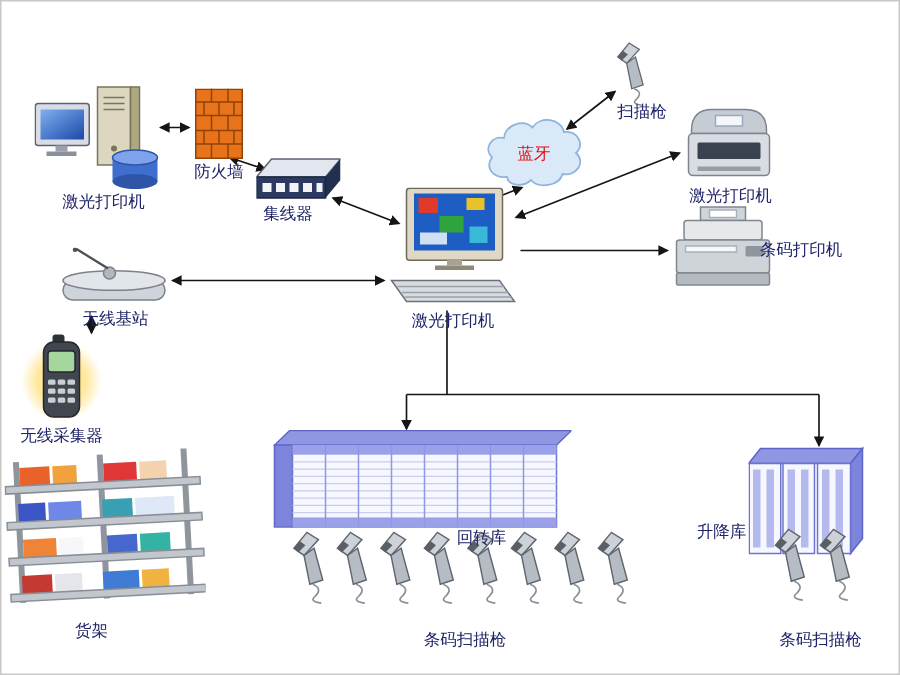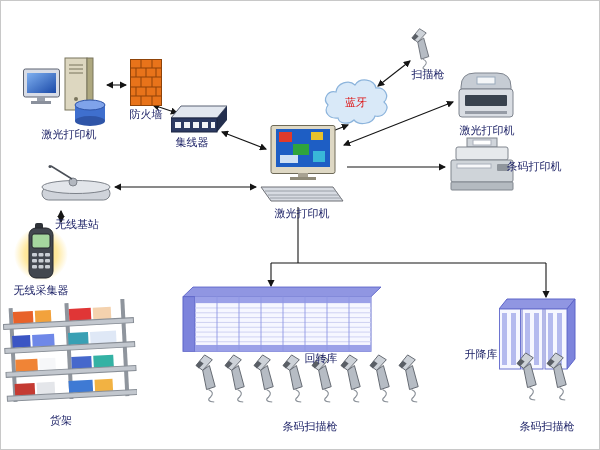--- a/index.html
+++ b/index.html
@@ -183,21 +183,21 @@
 
   <div class="icon" style="left:38px;top:164px;width:74px;height:42px">
     <svg viewBox="0 0 74 42" width="74" height="42">
       <rect x="3" y="22" width="68" height="13" rx="6.5" fill="#cfd3da" stroke="#7d828a"></rect>
       <ellipse cx="37" cy="22" rx="34" ry="6.5" fill="#e2e5ea" stroke="#7d828a"></ellipse>
       <circle cx="34" cy="17" r="4" fill="#b2b7bf" stroke="#7d828a"></circle>
       <line x1="33" y1="14" x2="12" y2="1" stroke="#4a4f57" stroke-width="1.5"></line>
       <circle cx="11" cy="1.5" r="1.5" fill="#4a4f57"></circle>
     </svg>
   </div>
-  <div class="label" style="left:53px;top:218px;width:46px">无线基站</div>
+  <div class="label" style="left:53px;top:206px;width:46px">无线基站</div>
 
   <div class="icon" style="left:12px;top:220px;width:56px;height:64px">
     <svg viewBox="0 0 56 64" width="56" height="64">
       <circle cx="28" cy="33" r="27" fill="url(#glow)"></circle>
       <rect x="22" y="2" width="8" height="7" rx="2" fill="#2e3238"></rect>
       <rect x="16" y="7" width="24" height="50" rx="7" fill="#42474f" stroke="#24272c"></rect>
       <rect x="19" y="13" width="18" height="14" rx="2" fill="#a5d69e" stroke="#24272c"></rect>
       <g fill="#c9ced5">
         <rect x="19" y="32" width="5" height="3.5" rx="1"></rect>
           <rect x="25.5" y="32" width="5" height="3.5" rx="1"></rect>

